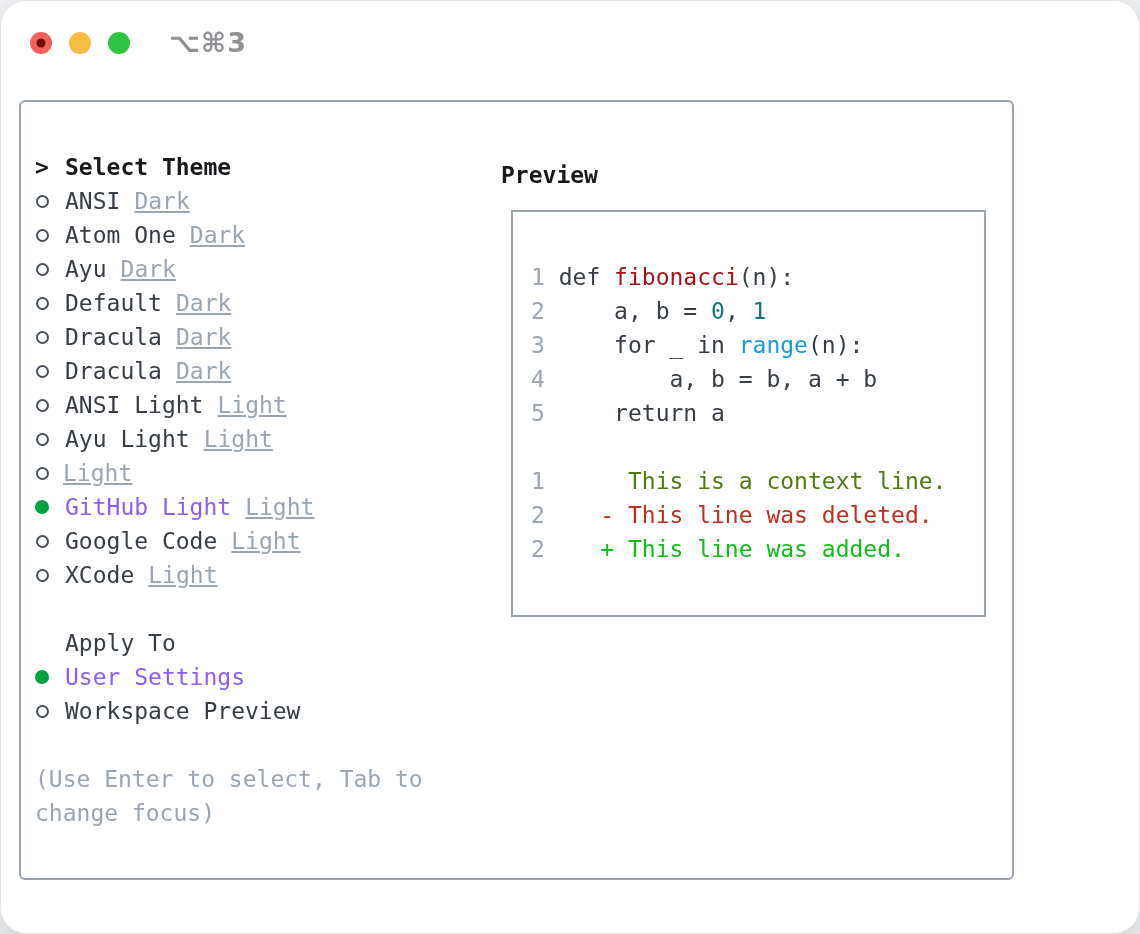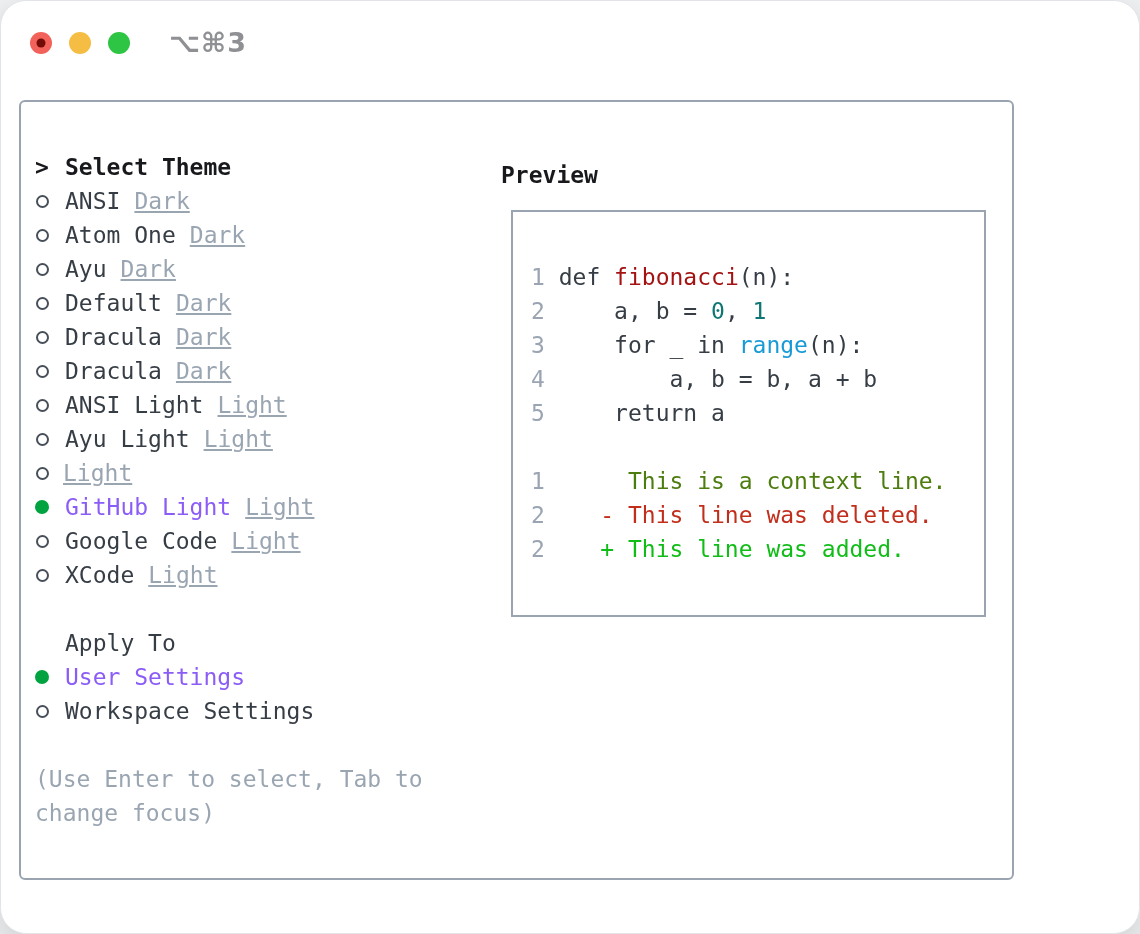--- a/index.html
+++ b/index.html
@@ -184,21 +184,21 @@
           <div class="row">
             <span class="marker">
               <span class="dot"></span>
             </span>
             <span class="label sel">User Settings</span>
           </div>
           <div class="row">
             <span class="marker">
               <span class="ring"></span>
             </span>
-            <span class="label">Workspace Settings</span>
+            <span class="label">Workspace Preview</span>
           </div>
         </div>
 
       <div class="spacer"></div>
 
       <div class="hint">(Use Enter to select, Tab to change focus)</div>
     </div>
 
     <div class="preview-col">
       <div class="row">

